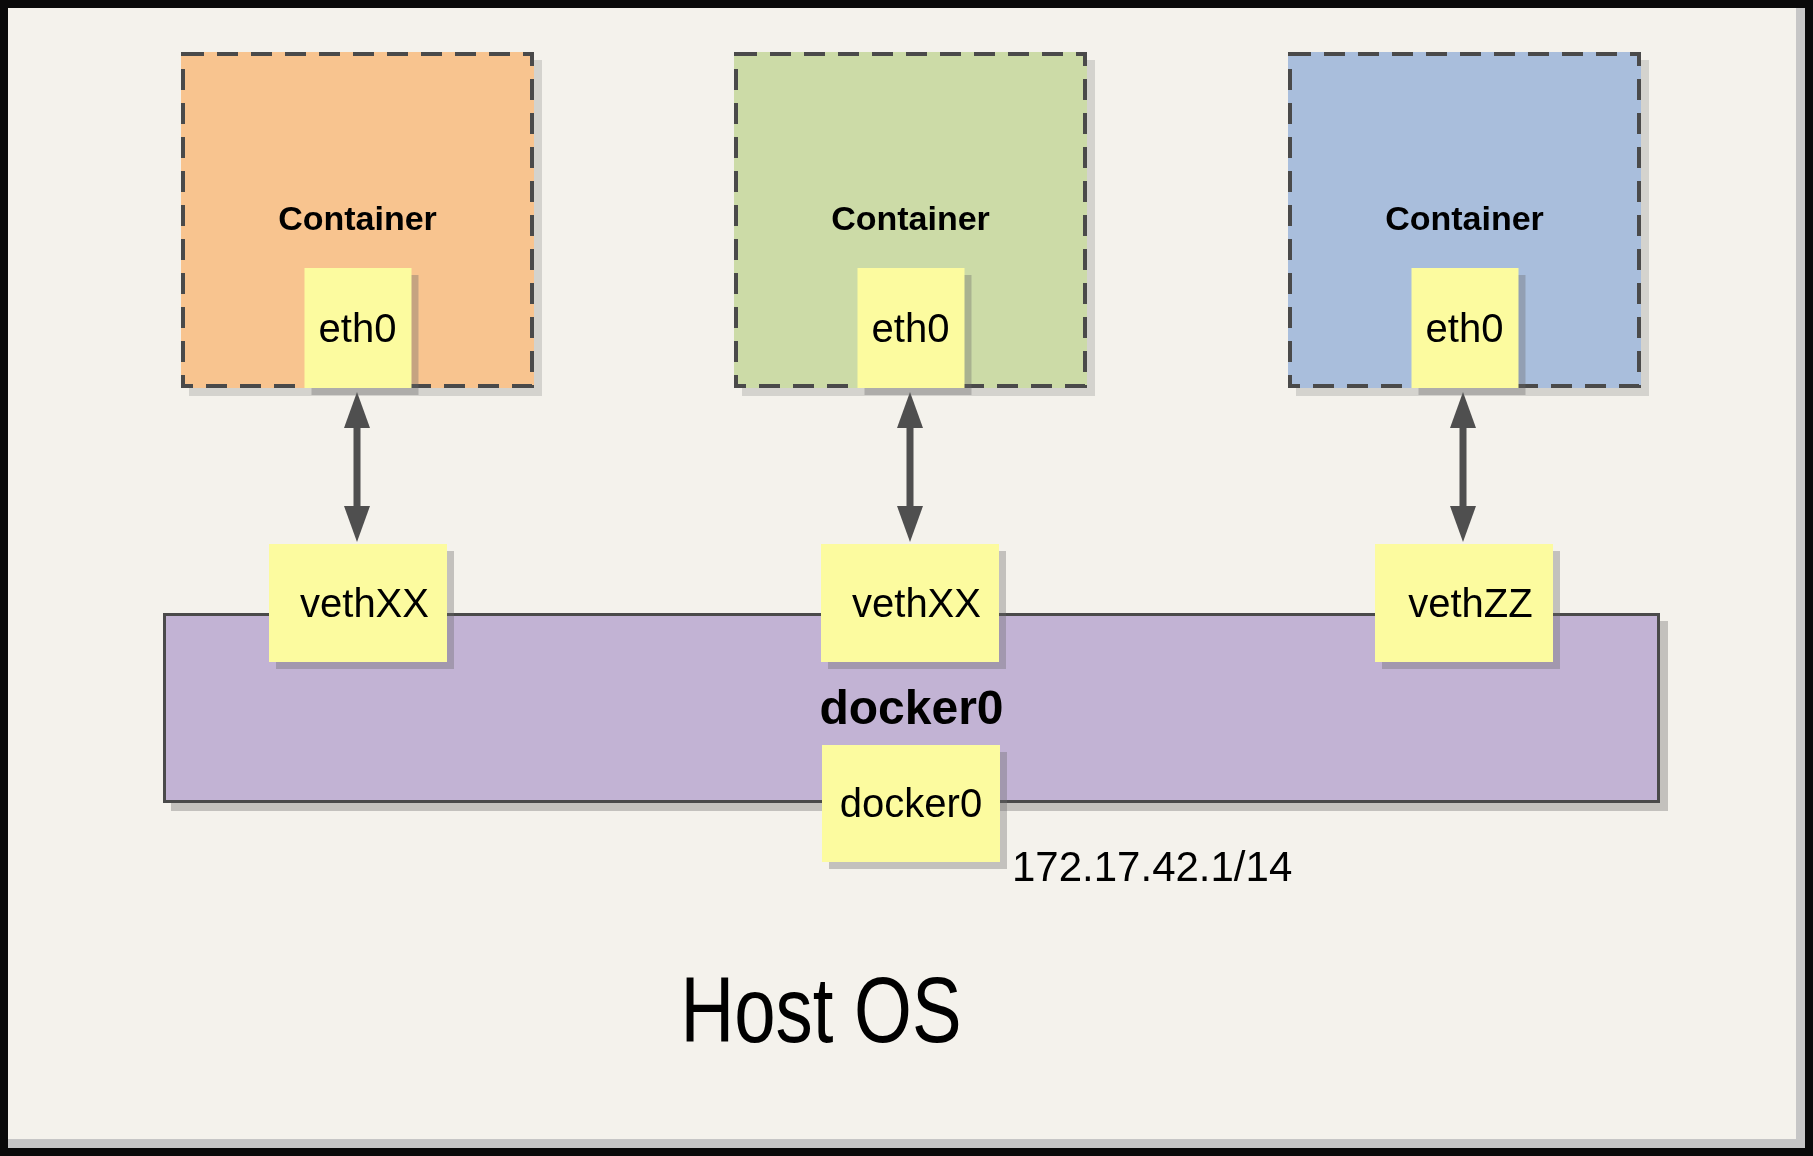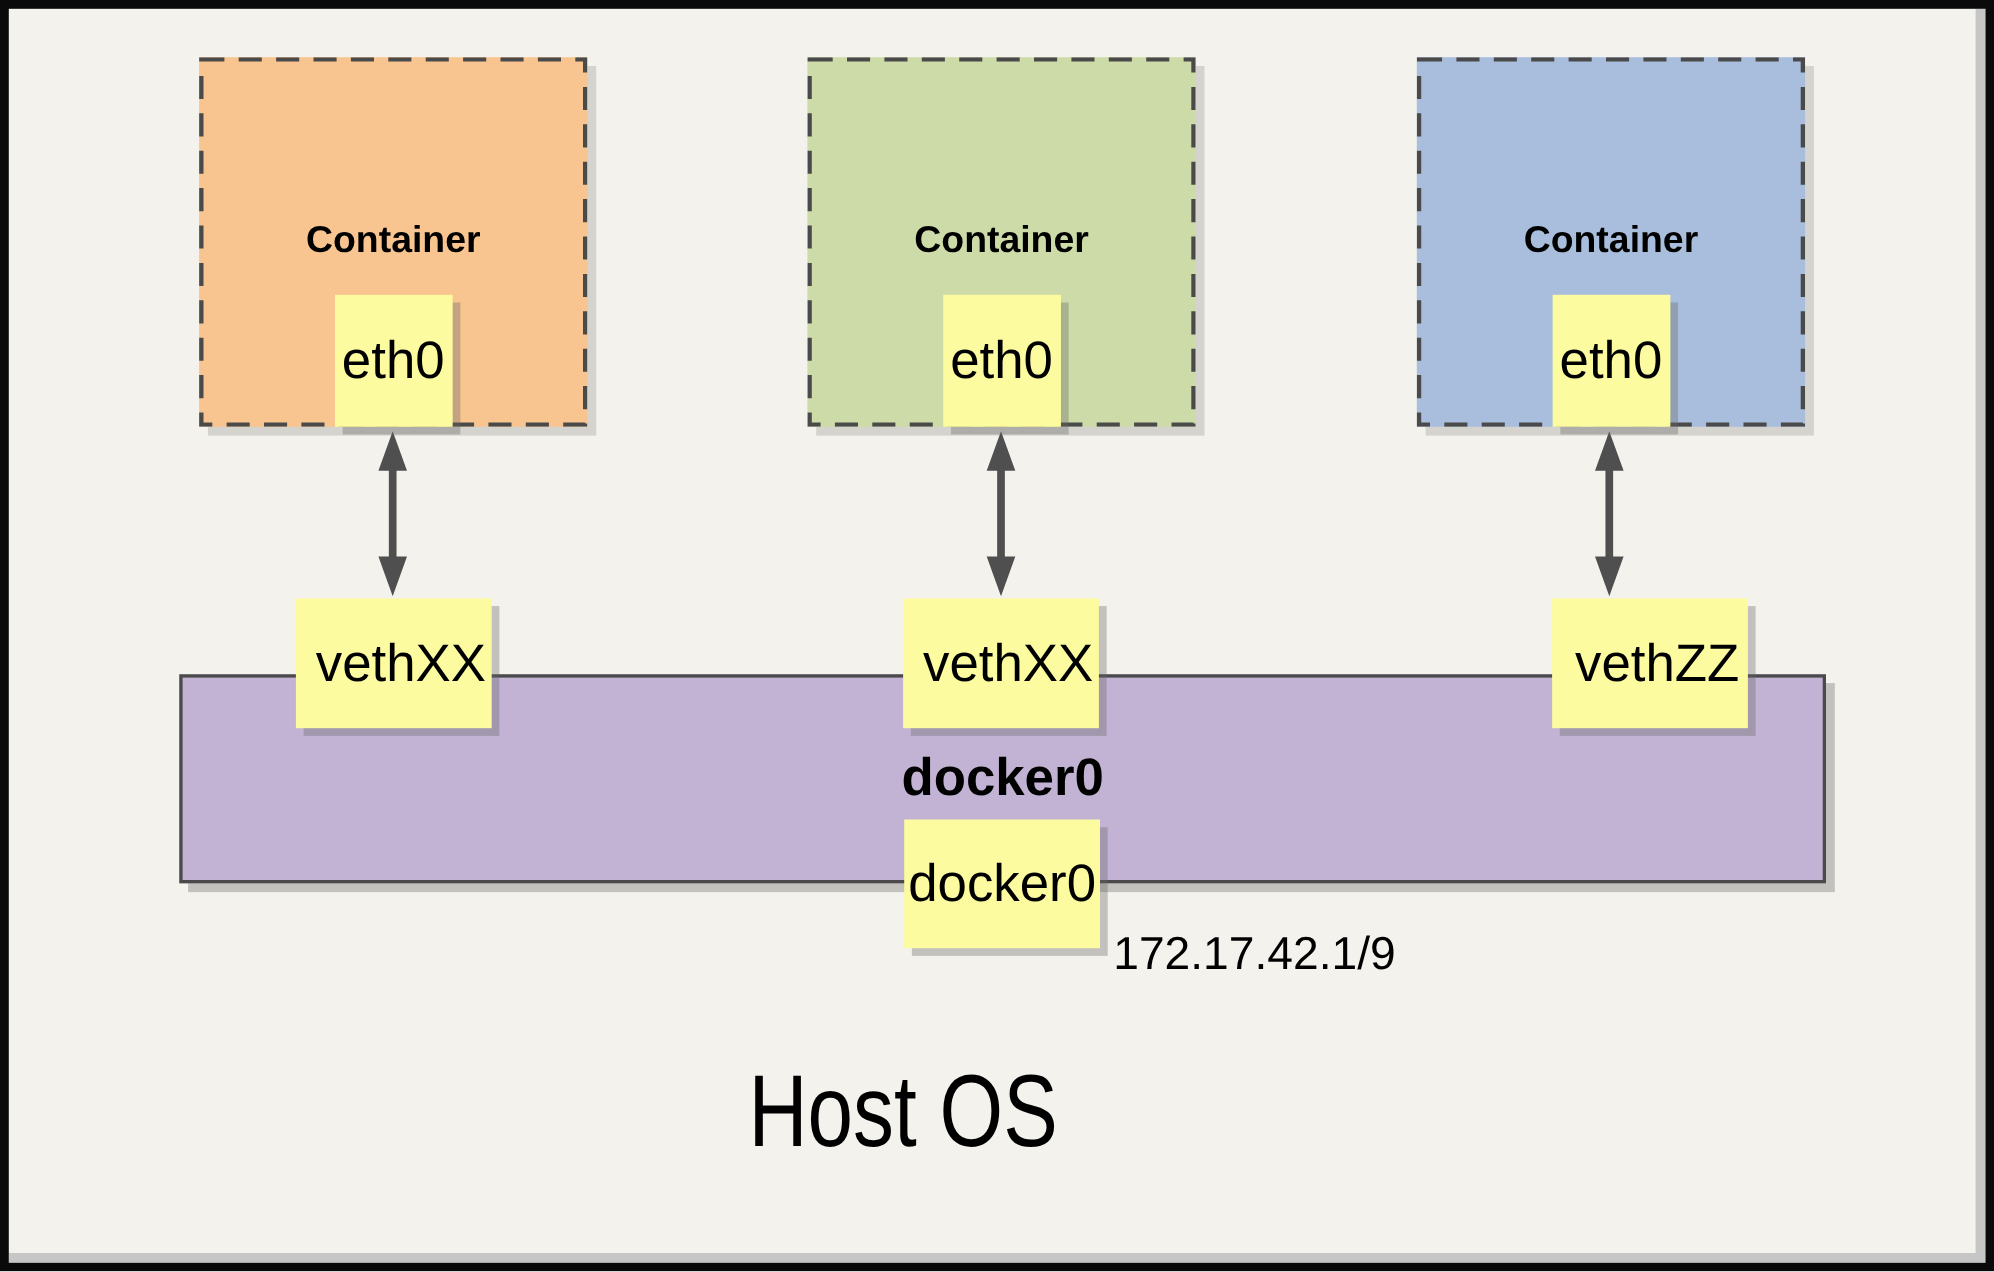--- a/index.html
+++ b/index.html
@@ -48,21 +48,21 @@
     font-size: 34px;
     font-weight: bold;
     line-height: 52px;
   }
   .node-box {
     background: #FCFB9F;
     box-shadow: 7px 7px 0 rgba(102,102,102,0.35);
     display: flex;
     align-items: center;
     justify-content: center;
-    font-size: 48px;
+    font-size: 40px;
   }
   .eth-box {
     position: absolute;
     left: 50%;
     transform: translateX(-50%);
     bottom: 0;
     width: 107px;
     height: 120px;
     z-index: 6;
   }
@@ -195,25 +195,25 @@
   <div class="bridge" style="background: rgb(194, 179, 212);">
     <div class="bridge-label">docker0</div>
   </div>
 
   <div class="node-box veth-box" style="left:269px;">
     <span>vethXX</span>
   </div>
   <div class="node-box veth-box" style="left:821px;">
     <span>vethXX</span>
   </div>
-  <div class="node-box veth-box" style="left:1375px;margin-left:36px;">
+  <div class="node-box veth-box" style="left:1375px;">
     <span>vethZZ</span>
   </div>
 
   <div class="node-box docker0-box">
     <span>docker0</span>
   </div>
-  <div class="ip-label">172.17.42.1/9</div>
+  <div class="ip-label">172.17.42.1/14</div>
 
   <div class="host-title">Host OS</div>
 
   <div class="frame"></div>
 </div>
 
 </body></html>

